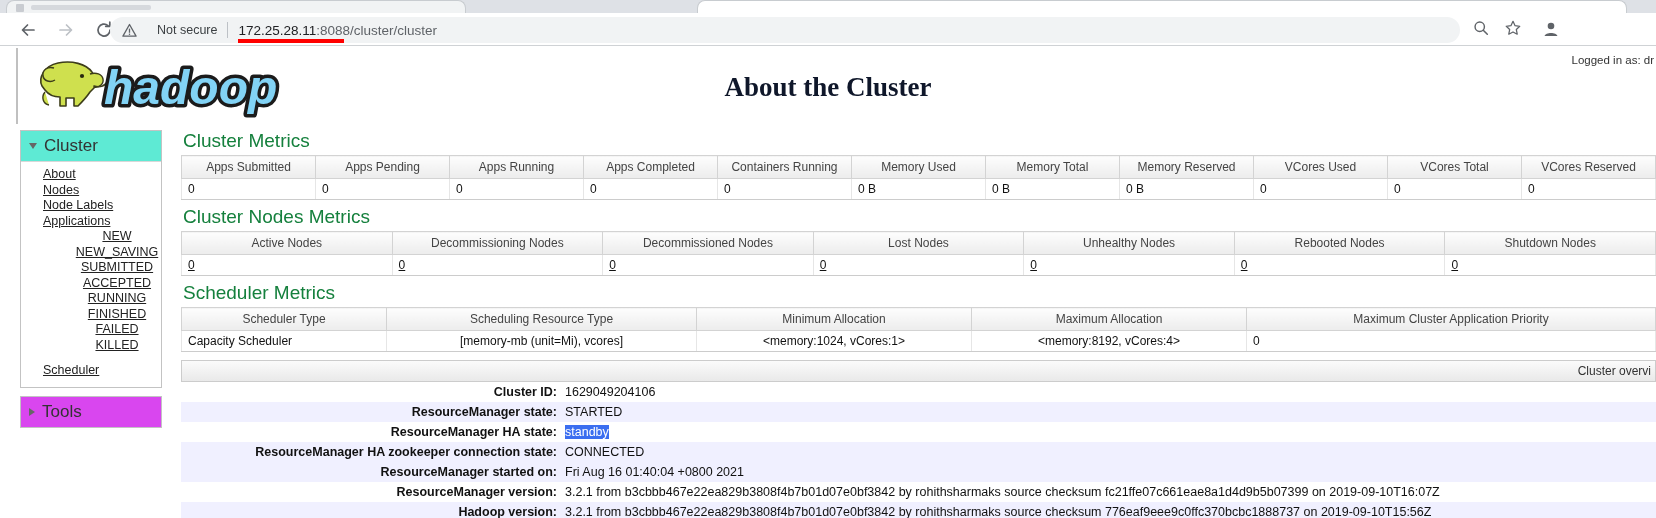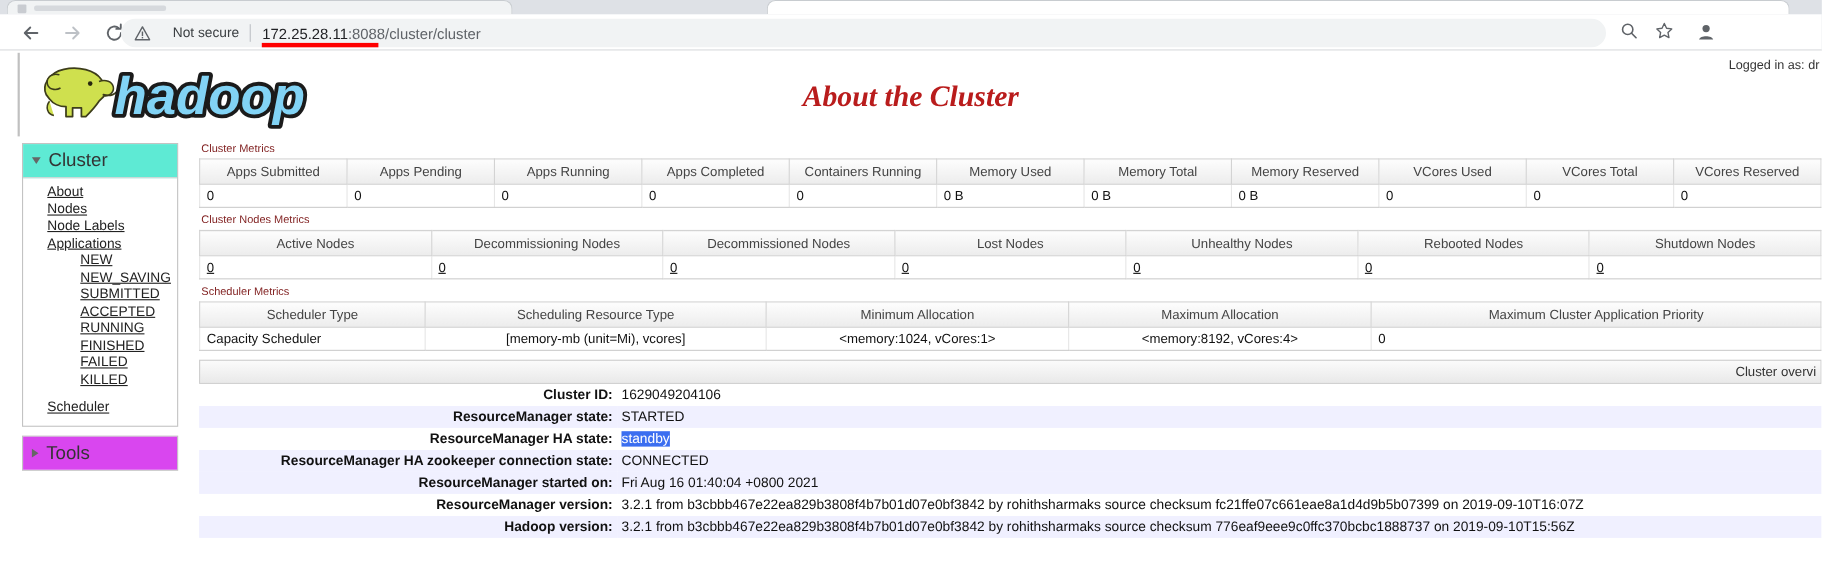--- a/index.html
+++ b/index.html
@@ -164,23 +164,22 @@
   }
 
   #page-title {
     position: absolute;
     top: 26px;
     left: 0;
     width: 1656px;
     text-align: center;
     font-size: 27px;
     font-weight: bold;
-    color: #b91c1c;
+    color: #0f172a;
     font-family: "Liberation Serif", serif;
-    font-style: italic;
   }
 
   #logged-in-as {
     position: absolute;
     top: 8px;
     right: 2px;
     font-size: 11.5px;
     color: #333333;
     white-space: nowrap;
   }
@@ -224,33 +223,33 @@
   .panel-body { padding: 5px 0 8px 0; }
   .nav-link {
     display: block;
     color: #222222;
     text-decoration: underline;
     font-size: 12.5px;
     line-height: 15.5px;
     padding-left: 22px;
     white-space: nowrap;
   }
-  .nav-link.sub { padding-left: 52px; }
+  .nav-link.sub { padding-left: 52px; text-align: center; }
   .nav-spacer { height: 10px; }
 
   
   #main {
     position: absolute;
     top: 84px;
     left: 181px;
     width: 1475px;
   }
   .section-title {
-    font-size: 10px;
-    color: #7f1d1d;
+    font-size: 19px;
+    color: #15803d;
     margin: 0 0 3px 2px;
     font-family: "Liberation Sans", sans-serif;
   }
   table.metrics {
     border-collapse: collapse;
     width: 1475px;
     table-layout: fixed;
     margin-bottom: 6px;
   }
   table.metrics th {

